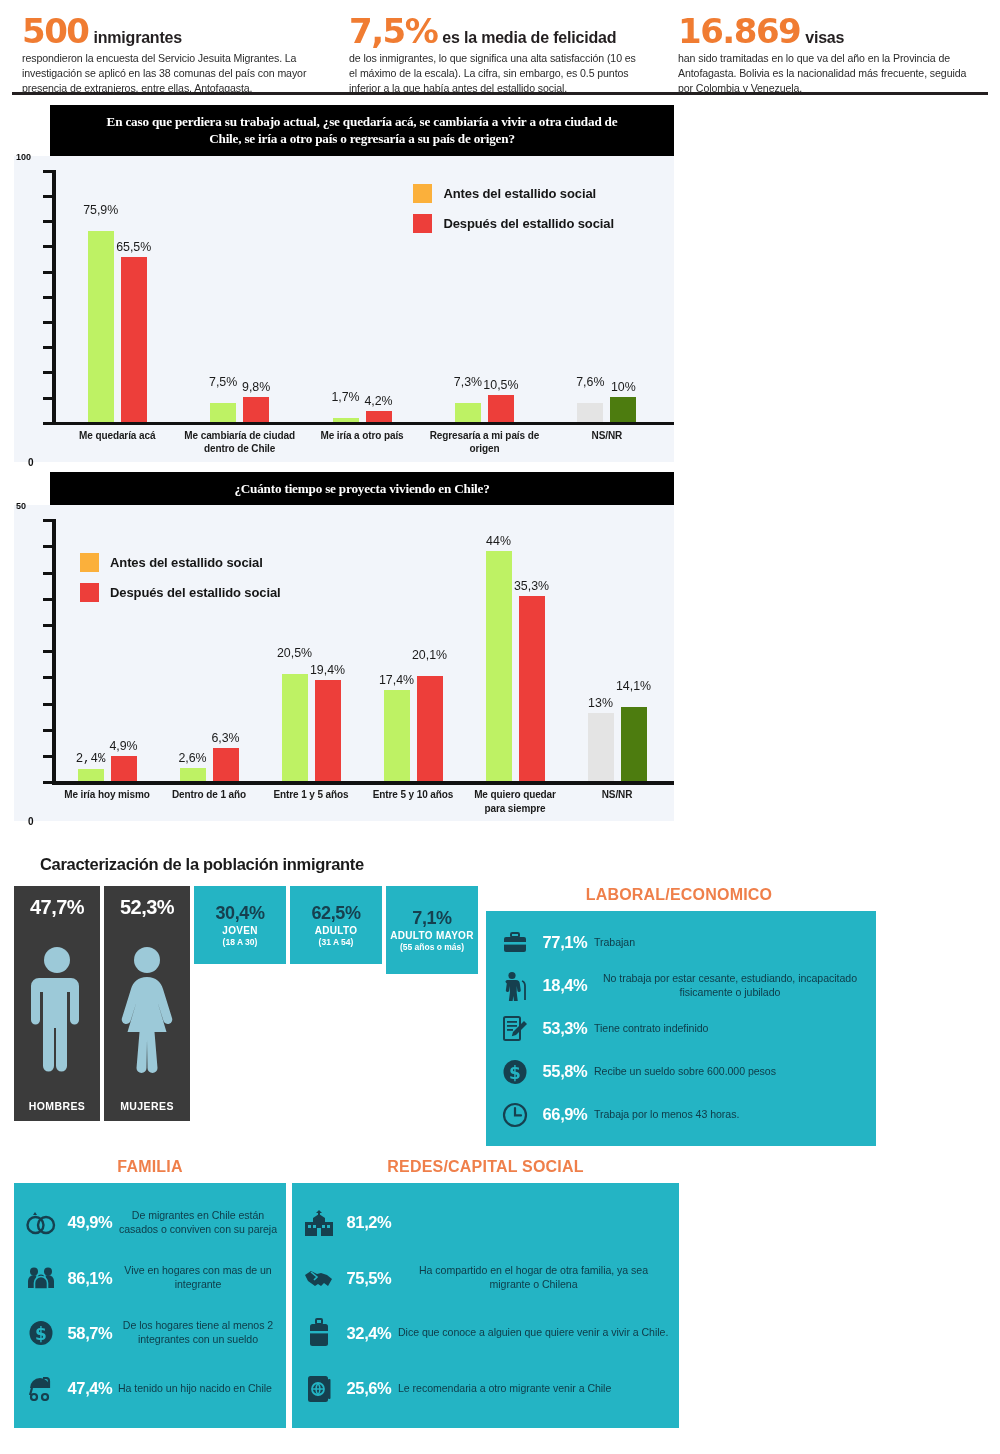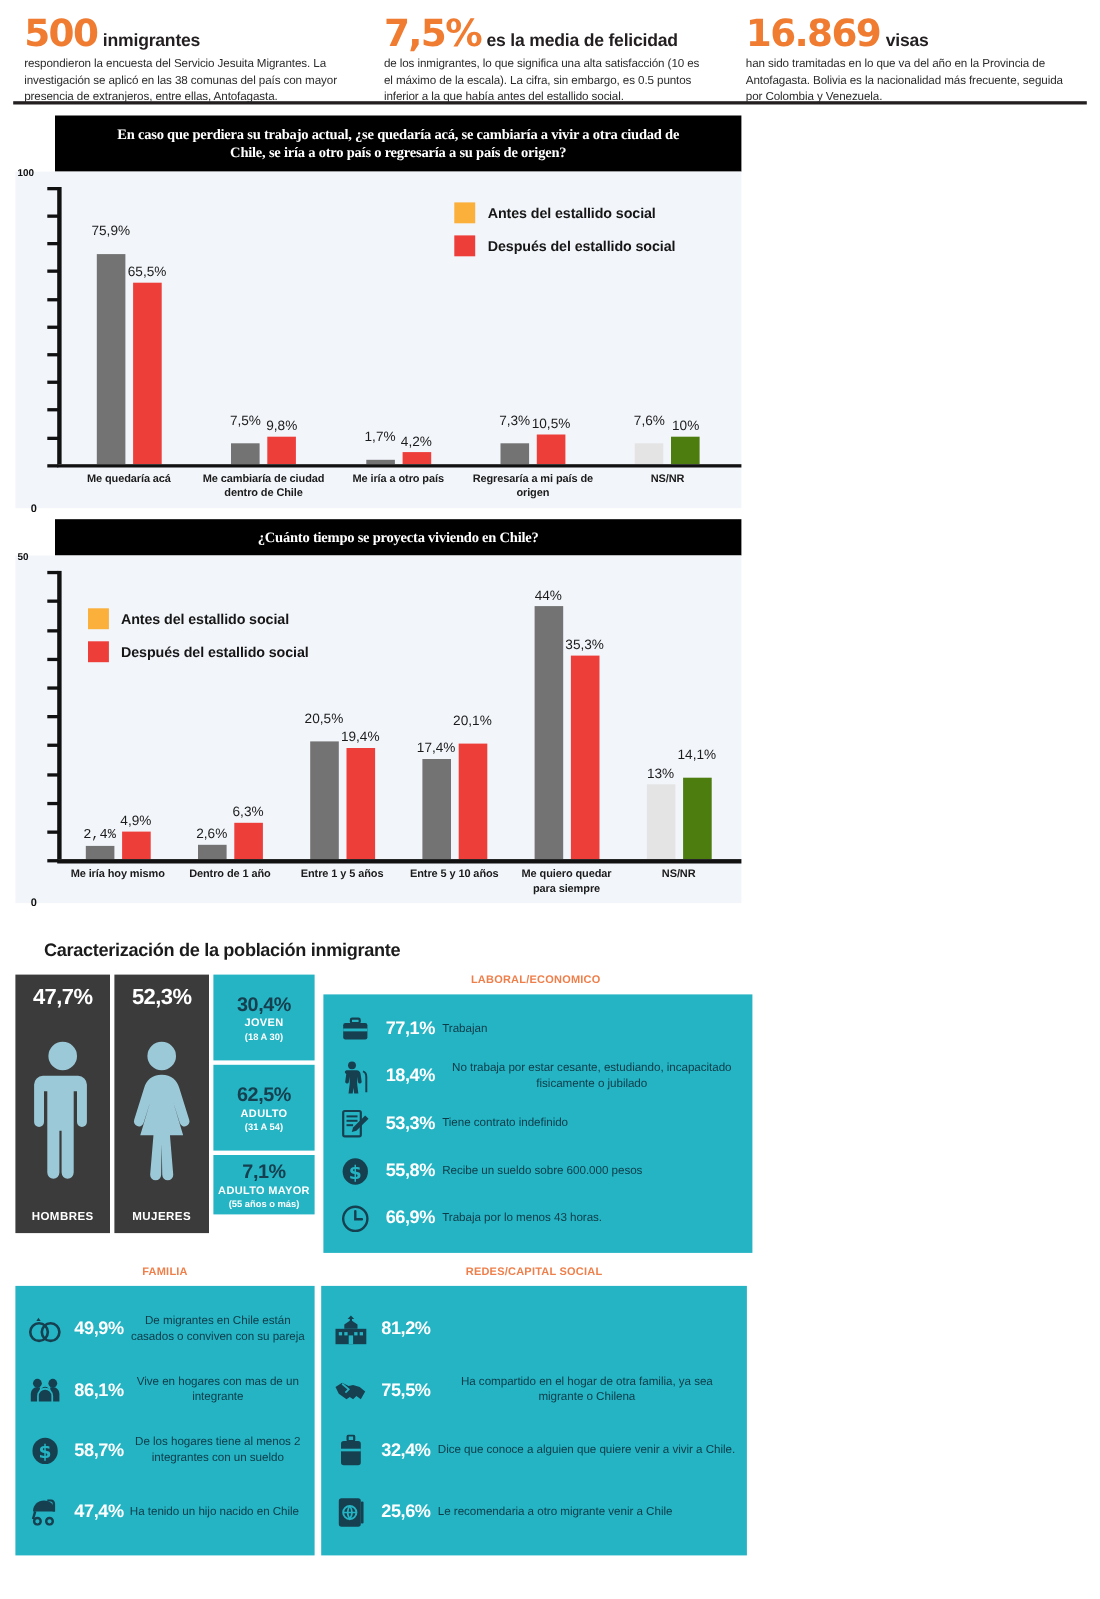--- a/index.html
+++ b/index.html
@@ -67,21 +67,21 @@
   .plot-area {
     position: absolute; left: 42px; right: 6px;
     display: flex; align-items: flex-end;
   }
   .cat {
     flex: 1; display: flex; justify-content: center; align-items: flex-end;
     gap: 7px; height: 100%; position: relative;
   }
   .bar-holder { position: relative; width: 26px; height: 100%; display: flex; align-items: flex-end; }
   .bar { width: 26px; position: relative; }
-  .bar.before { background: #737373; }
+  .bar.before { background: #bef264; }
   .bar.after  { background: #ed3e3a; }
   .bar.grey   { background: #e4e4e4; }
   .bar.black  { background: #4d7c0f; }
   .bar-val {
     position: absolute; bottom: 100%; left: 50%; transform: translateX(-50%);
     white-space: nowrap; font-size: 12.4px; color: #1b1b1b; margin-bottom: 3px;
   }
   .bar-val.raise { margin-bottom: 14px; }
   .cat-labels { position: absolute; left: 42px; right: 6px; display: flex; }
   .cat-label {
@@ -94,46 +94,46 @@
   .legend-sw.before { background: #fbb03b; }
   .legend-sw.after  { background: #ed3e3a; }
   .legend-txt { font-size: 13px; font-weight: bold; color: #161616; letter-spacing: -0.1px; }
 
   
   .info-title {
     font-size: 16.5px; font-weight: bold; color: #1b1b1b;
     margin: 34px 0 12px 40px; letter-spacing: -0.3px;
   }
   .sec-head {
-    font-size: 10px; font-weight: bold; color: #ef7f4a;
+    font-size: 16px; font-weight: bold; color: #ef7f4a;
     letter-spacing: 0.2px; text-align: center;
   }
   .row-a { display: flex; align-items: flex-start; padding-left: 14px; }
   .gender-wrap { display: flex; gap: 4px; }
   .gender-card {
     width: 86px; height: 235px; background: #3b3b3b;
     display: flex; flex-direction: column; align-items: center;
     padding: 10px 0 9px 0;
   }
   .gender-pct {
     font-size: 20px; font-weight: bold; color: #fff; letter-spacing: -0.5px;
   }
   .gender-fig { flex: 1; display: flex; align-items: center; justify-content: center; }
   .gender-lab {
     font-size: 10.5px; font-weight: bold; color: #fff; letter-spacing: 0.4px;
   }
-  .age-wrap { display: flex; flex-direction: column; gap: 4px; margin-left: 4px; }
+  .age-wrap { display: flex; flex-direction: row; gap: 4px; margin-left: 4px; }
   .age-card {
     width: 92px; background: #24b4c4;
     display: flex; flex-direction: column; align-items: center; justify-content: center;
     padding: 5px 2px;
   }
   .age-card.a1 { height: 78px; }
   .age-card.a2 { height: 78px; }
-  .age-card.a3 { height: 54px; }
+  .age-card.a3 { height: 88px; }
   .age-pct { font-size: 18px; font-weight: bold; color: #16404f; letter-spacing: -0.4px; }
   .age-lab { font-size: 10px; font-weight: bold; color: #fff; letter-spacing: 0.3px; margin-top: 1px; }
   .age-sub { font-size: 8.5px; font-weight: bold; color: #fff; margin-top: 1px; }
 
   .panel {
     background: #24b4c4; padding: 10px 10px 10px 8px;
   }
   .panel.laboral { width: 390px; height: 235px; margin-left: 4px; }
   .p-row { display: flex; align-items: center; height: 20%; text-align: center; }
   .p-icon {

